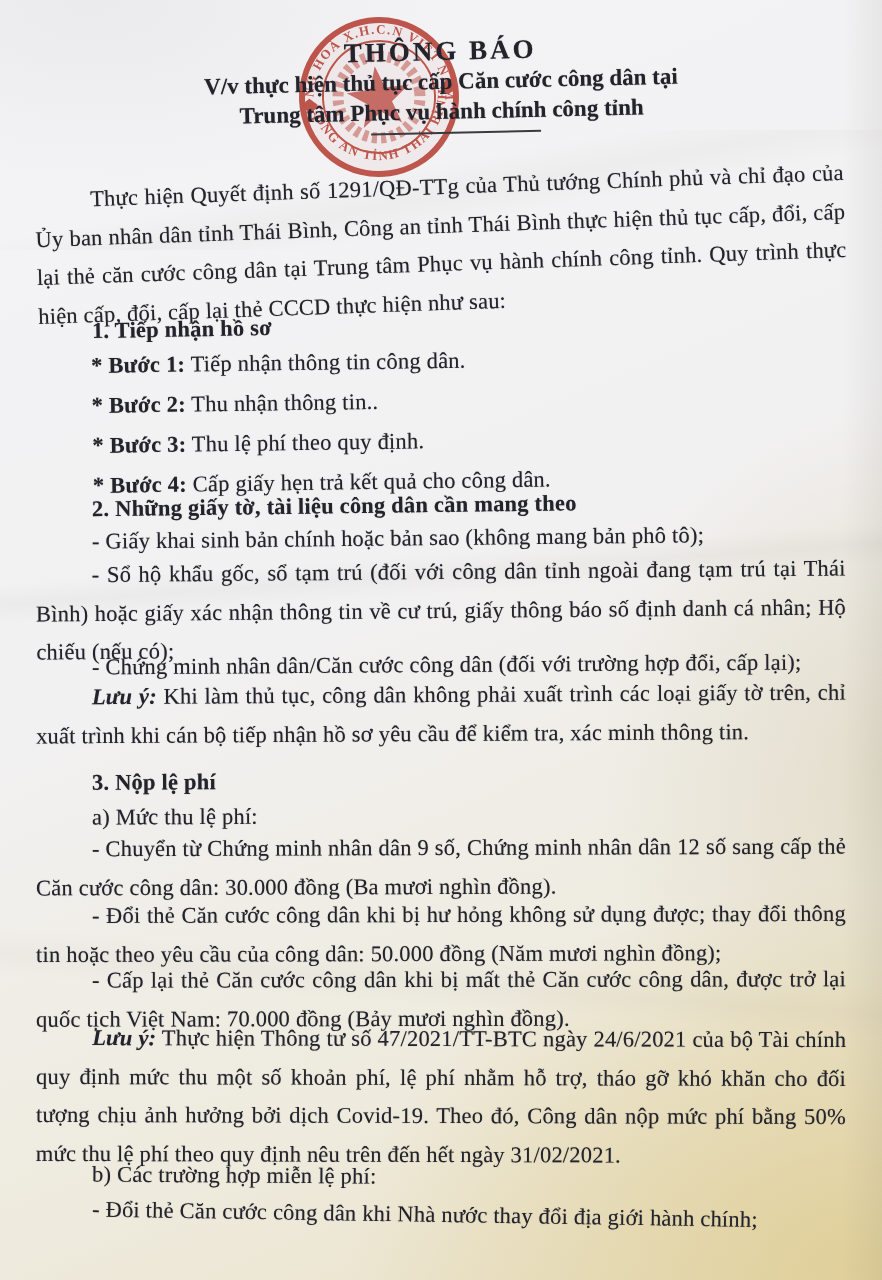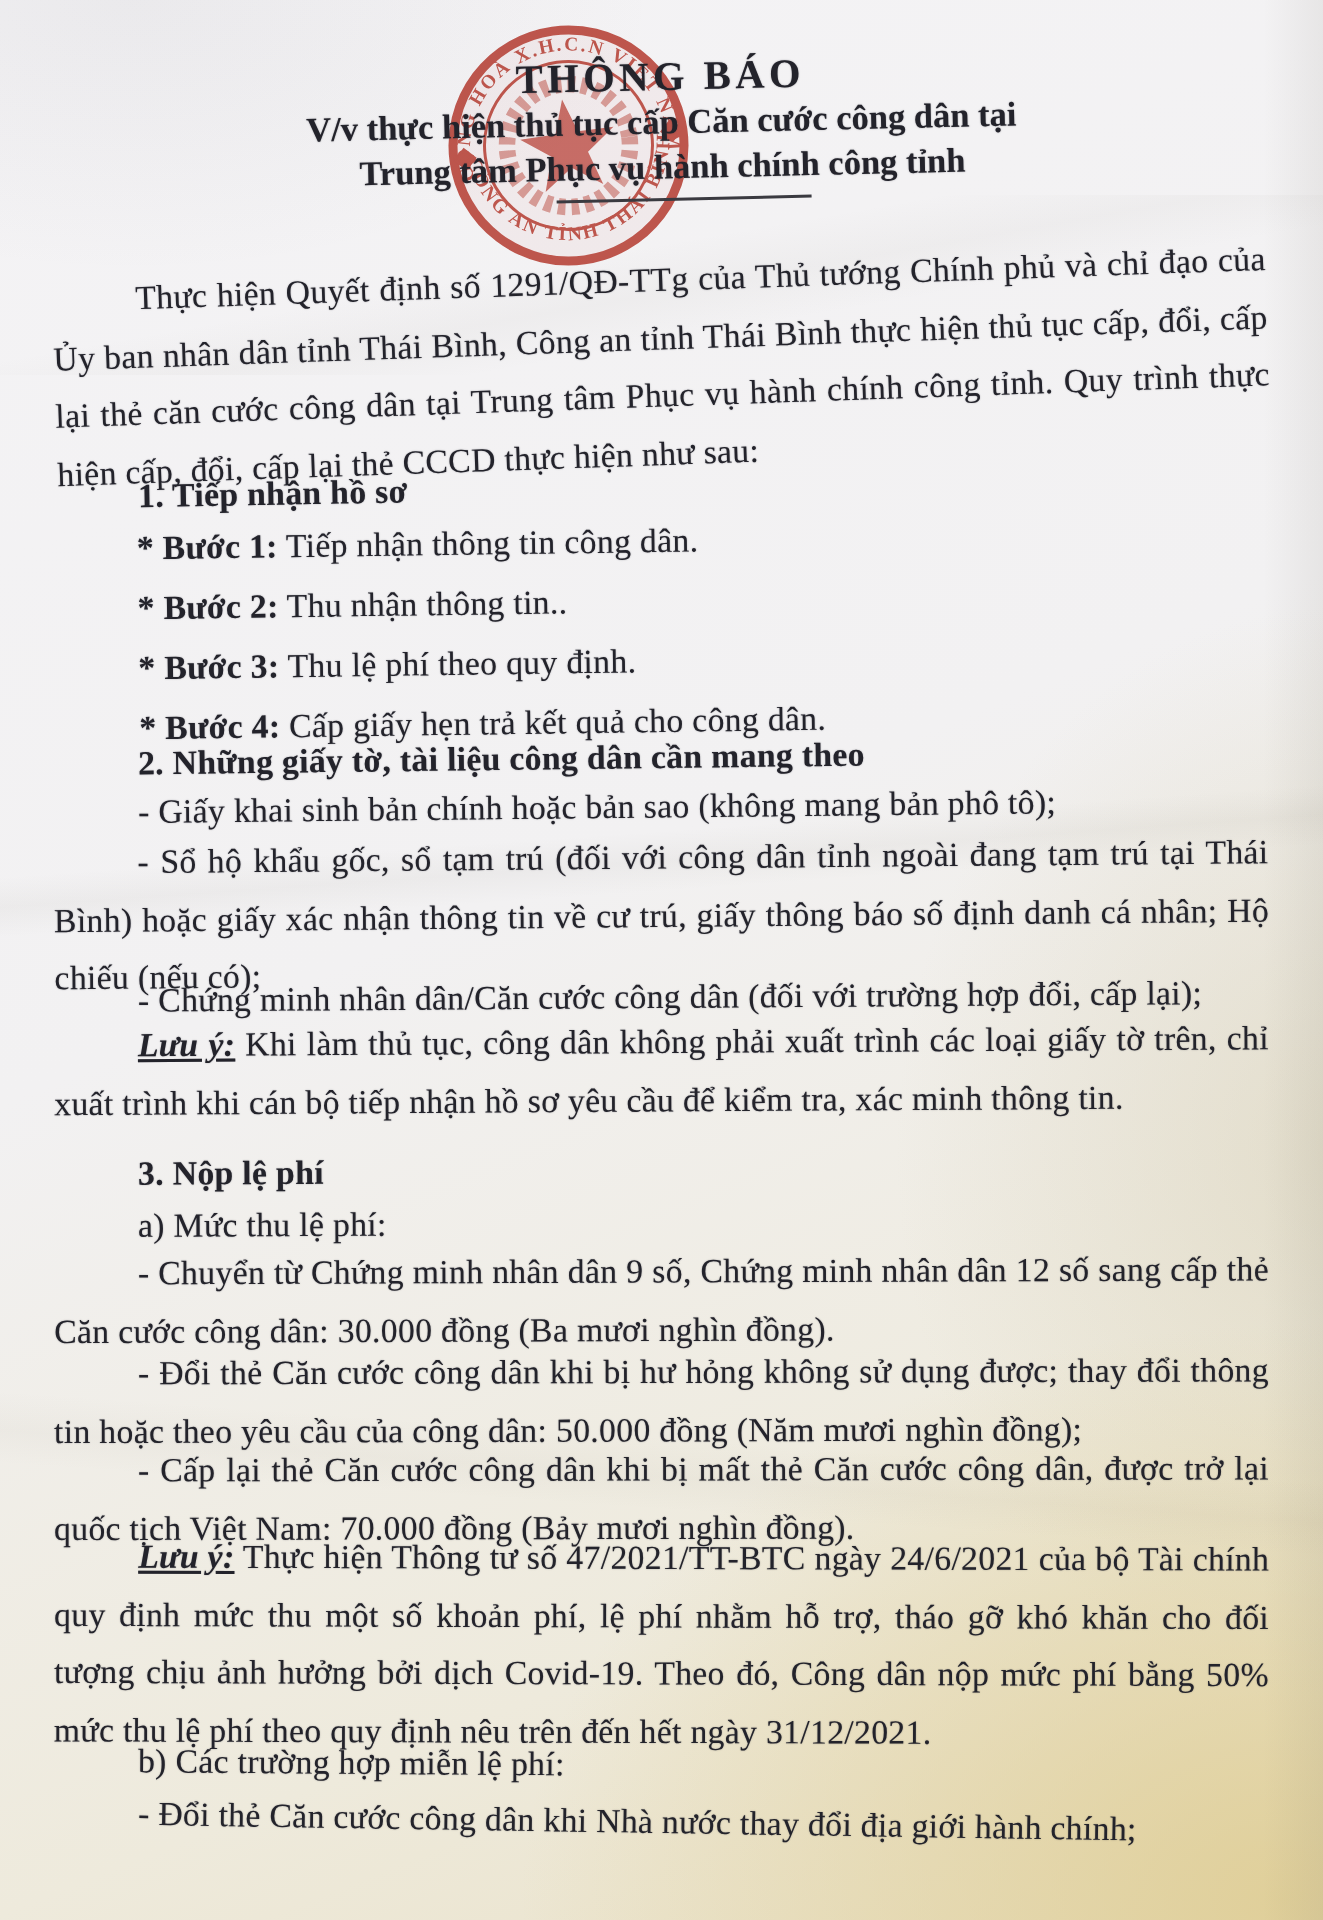--- a/index.html
+++ b/index.html
@@ -17,21 +17,21 @@
   .crease.c1{top:500px;height:140px;background:linear-gradient(176deg,rgba(0,0,0,0) 42%,rgba(110,104,88,.05) 52%,rgba(0,0,0,0) 62%);}
   .crease.c2{top:130px;height:120px;background:linear-gradient(170deg,rgba(0,0,0,0) 40%,rgba(120,114,100,.045) 52%,rgba(0,0,0,0) 64%);}
   .crease.c3{top:900px;height:160px;background:linear-gradient(184deg,rgba(0,0,0,0) 40%,rgba(120,110,90,.04) 52%,rgba(0,0,0,0) 62%);}
   .edge-r{position:absolute;top:0;right:0;width:40px;height:100%;background:linear-gradient(to left,rgba(90,85,70,.08),rgba(0,0,0,0));}
 
   .txt{position:absolute;left:36px;right:36px;text-align:justify;
        font-size:22.5px;line-height:38.5px;letter-spacing:.2px;
        text-shadow:0 0 1px rgba(45,45,55,.45);}
   .indent{text-indent:56px;}
   .b{font-weight:bold;}
-  .note-label{font-weight:bold;font-style:italic;text-decoration:underline;margin-top:12px;}
+  .note-label{font-weight:bold;font-style:italic;margin-top:12px;}
   p{margin:0;}
 
   
   .header{position:absolute;top:36px;left:0;width:100%;text-align:center;
           transform:rotate(-1.3deg);text-shadow:0 0 1px rgba(45,45,55,.5);}
   .header .title{font-size:27px;font-weight:bold;letter-spacing:3px;}
   .header .sub{font-size:23px;font-weight:bold;line-height:30px;}
   .header .rule{width:170px;height:2px;background:#3a3a40;margin:5px auto 0 auto;transform:translateX(14px);}
 
   
@@ -109,16 +109,16 @@
   <p class="txt indent it1">- Giấy khai sinh bản chính hoặc bản sao (không mang bản phô tô);</p>
   <p class="txt indent it2">- Sổ hộ khẩu gốc, sổ tạm trú (đối với công dân tỉnh ngoài đang tạm trú tại Thái Bình) hoặc giấy xác nhận thông tin về cư trú, giấy thông báo số định danh cá nhân; Hộ chiếu (nếu có);</p>
   <p class="txt indent it3">- Chứng minh nhân dân/Căn cước công dân (đối với trường hợp đổi, cấp lại);</p>
   <p class="txt indent note1"><span class="note-label">Lưu ý:</span><span> Khi làm thủ tục, công dân không phải xuất trình các loại giấy tờ trên, chỉ xuất trình khi cán bộ tiếp nhận hồ sơ yêu cầu để kiểm tra, xác minh thông tin.</span></p>
 
   <p class="txt indent b h3">3. Nộp lệ phí</p>
   <p class="txt indent suba">a) Mức thu lệ phí:</p>
   <p class="txt indent fee1">- Chuyển từ Chứng minh nhân dân 9 số, Chứng minh nhân dân 12 số sang cấp thẻ Căn cước công dân: 30.000 đồng (Ba mươi nghìn đồng).</p>
   <p class="txt indent fee2">- Đổi thẻ Căn cước công dân khi bị hư hỏng không sử dụng được; thay đổi thông tin hoặc theo yêu cầu của công dân: 50.000 đồng (Năm mươi nghìn đồng);</p>
   <p class="txt indent fee3">- Cấp lại thẻ Căn cước công dân khi bị mất thẻ Căn cước công dân, được trở lại quốc tịch Việt Nam: 70.000 đồng (Bảy mươi nghìn đồng).</p>
-  <p class="txt indent note2"><span class="note-label">Lưu ý:</span><span> Thực hiện Thông tư số 47/2021/TT-BTC ngày 24/6/2021 của bộ Tài chính quy định mức thu một số khoản phí, lệ phí nhằm hỗ trợ, tháo gỡ khó khăn cho đối tượng chịu ảnh hưởng bởi dịch Covid-19. Theo đó, Công dân nộp mức phí bằng 50% mức thu lệ phí theo quy định nêu trên đến hết ngày 31/12/2021.</span></p>
+  <p class="txt indent note2"><span class="note-label">Lưu ý:</span><span> Thực hiện Thông tư số 47/2021/TT-BTC ngày 24/6/2021 của bộ Tài chính quy định mức thu một số khoản phí, lệ phí nhằm hỗ trợ, tháo gỡ khó khăn cho đối tượng chịu ảnh hưởng bởi dịch Covid-19. Theo đó, Công dân nộp mức phí bằng 50% mức thu lệ phí theo quy định nêu trên đến hết ngày 31/02/2021.</span></p>
   <p class="txt indent subb">b) Các trường hợp miễn lệ phí:</p>
   <p class="txt indent ex1">- Đổi thẻ Căn cước công dân khi Nhà nước thay đổi địa giới hành chính;</p>
 </div>
 
 </body></html>

